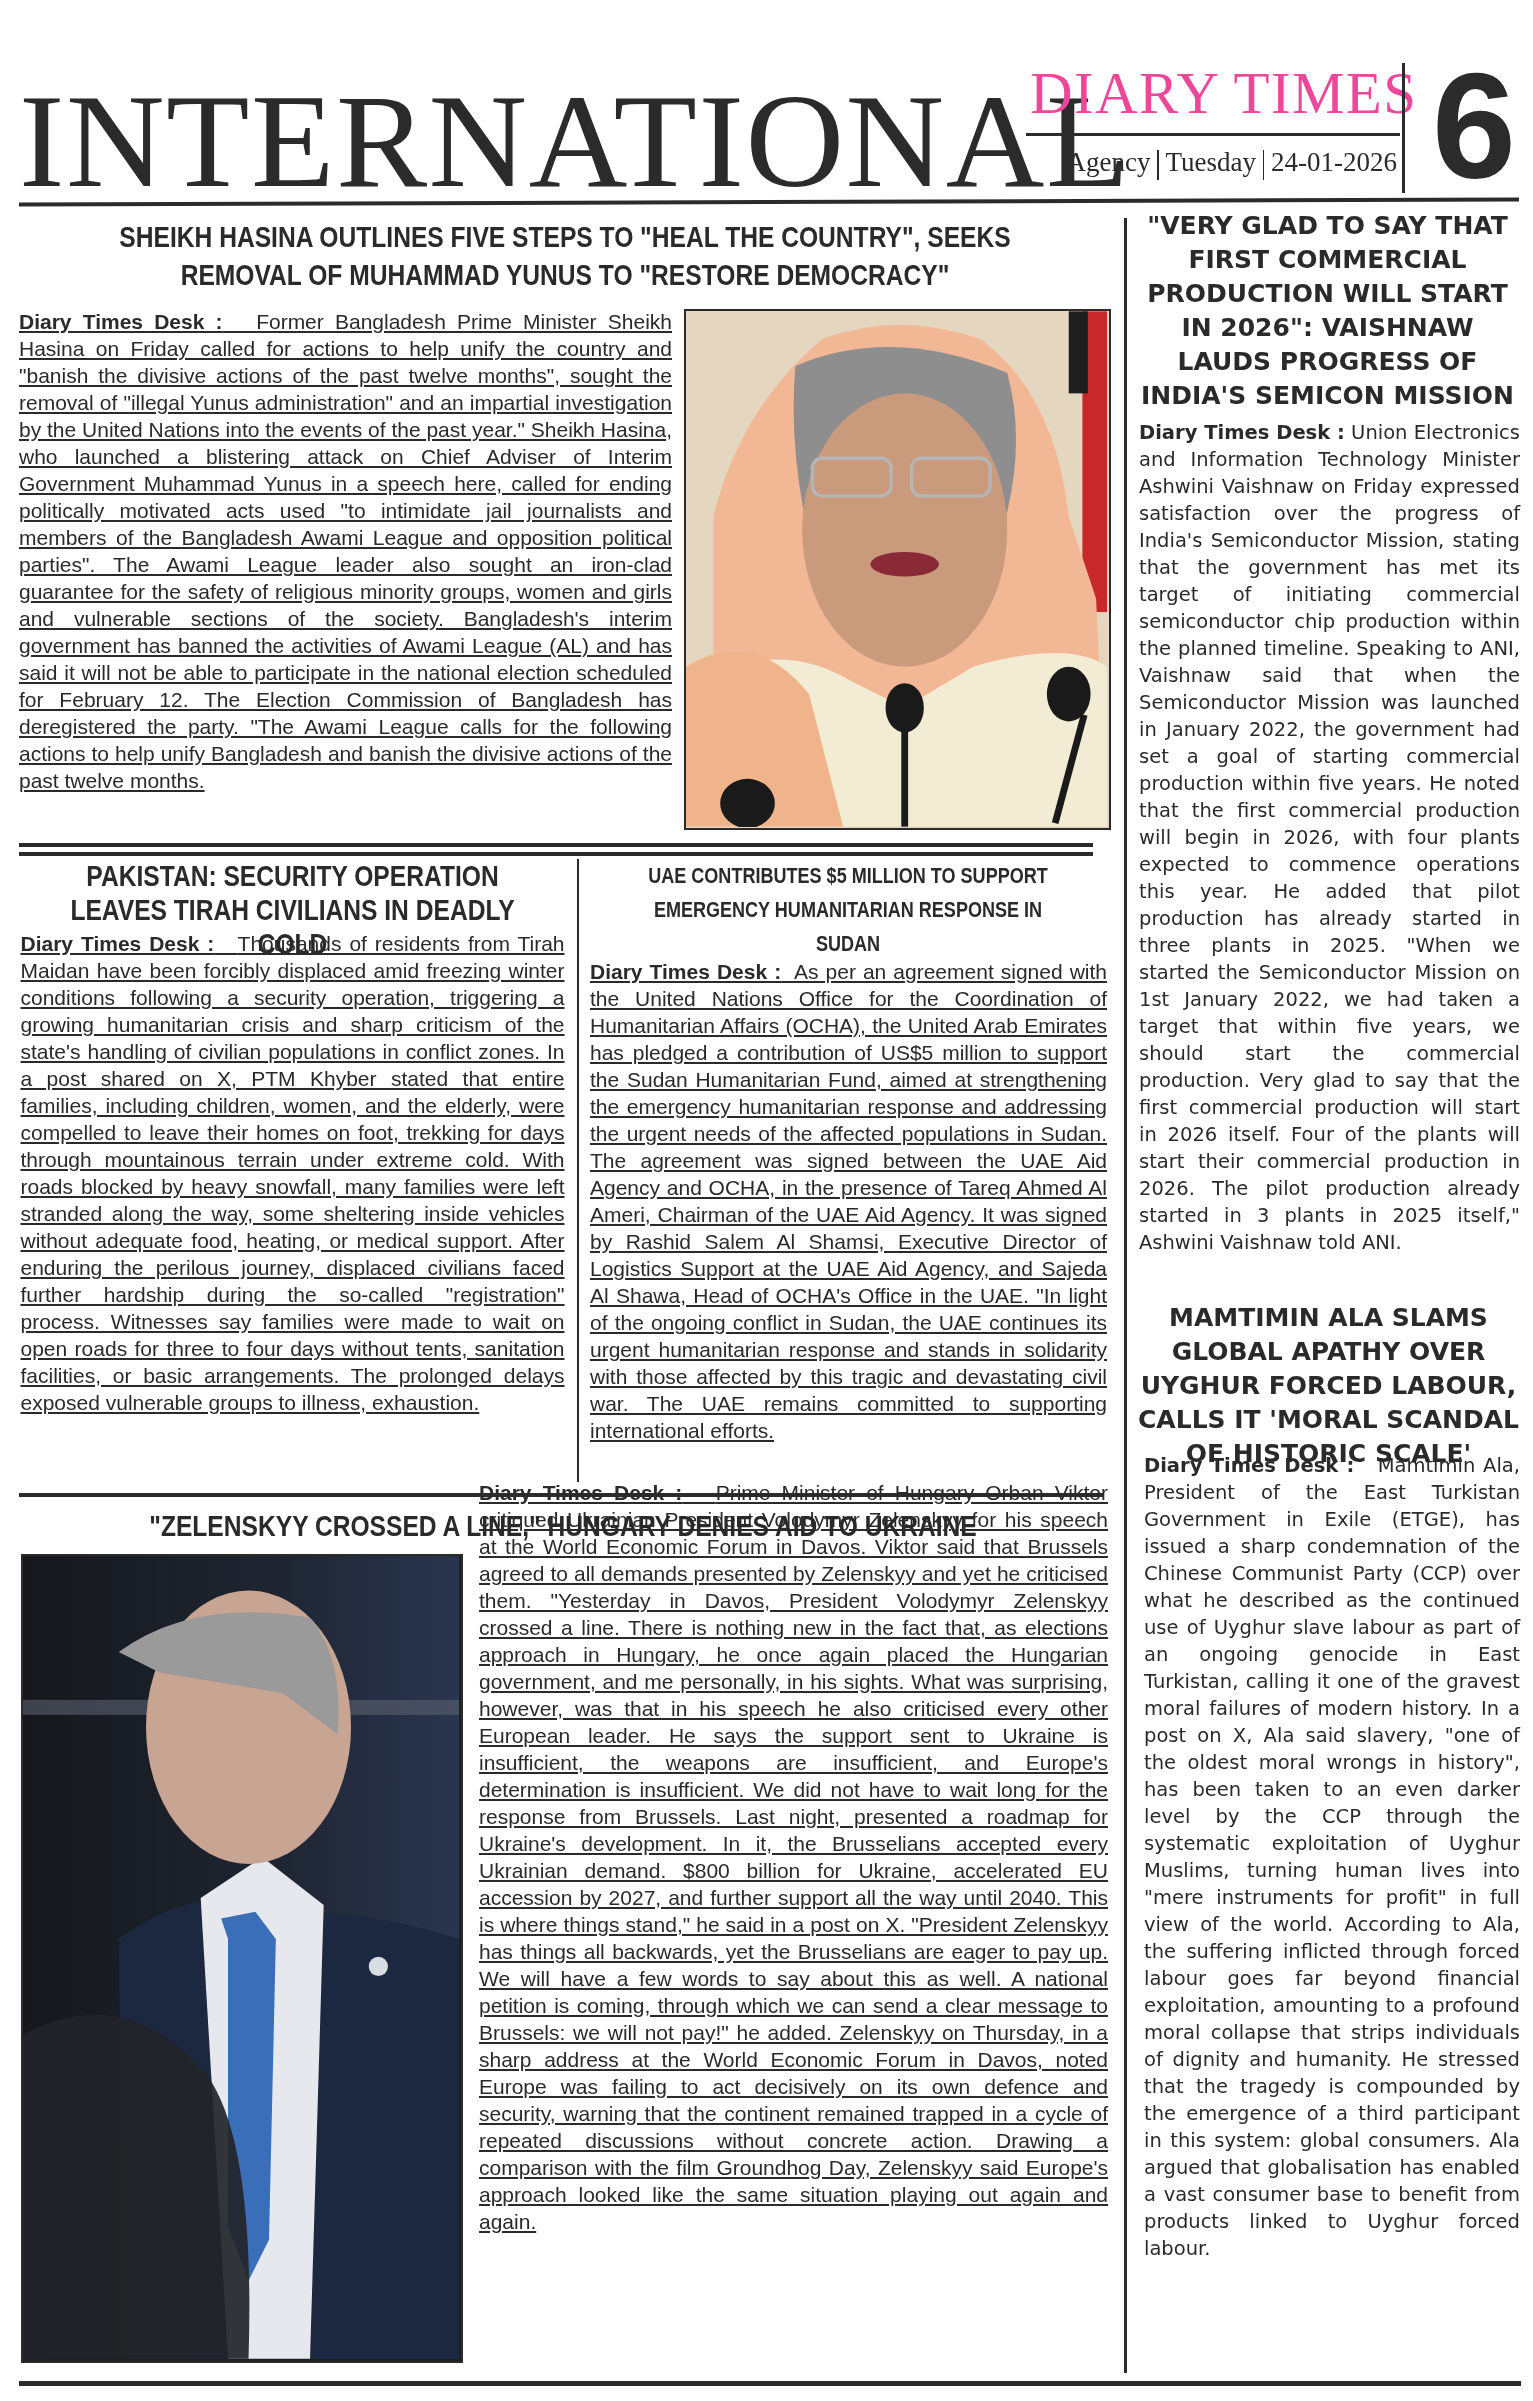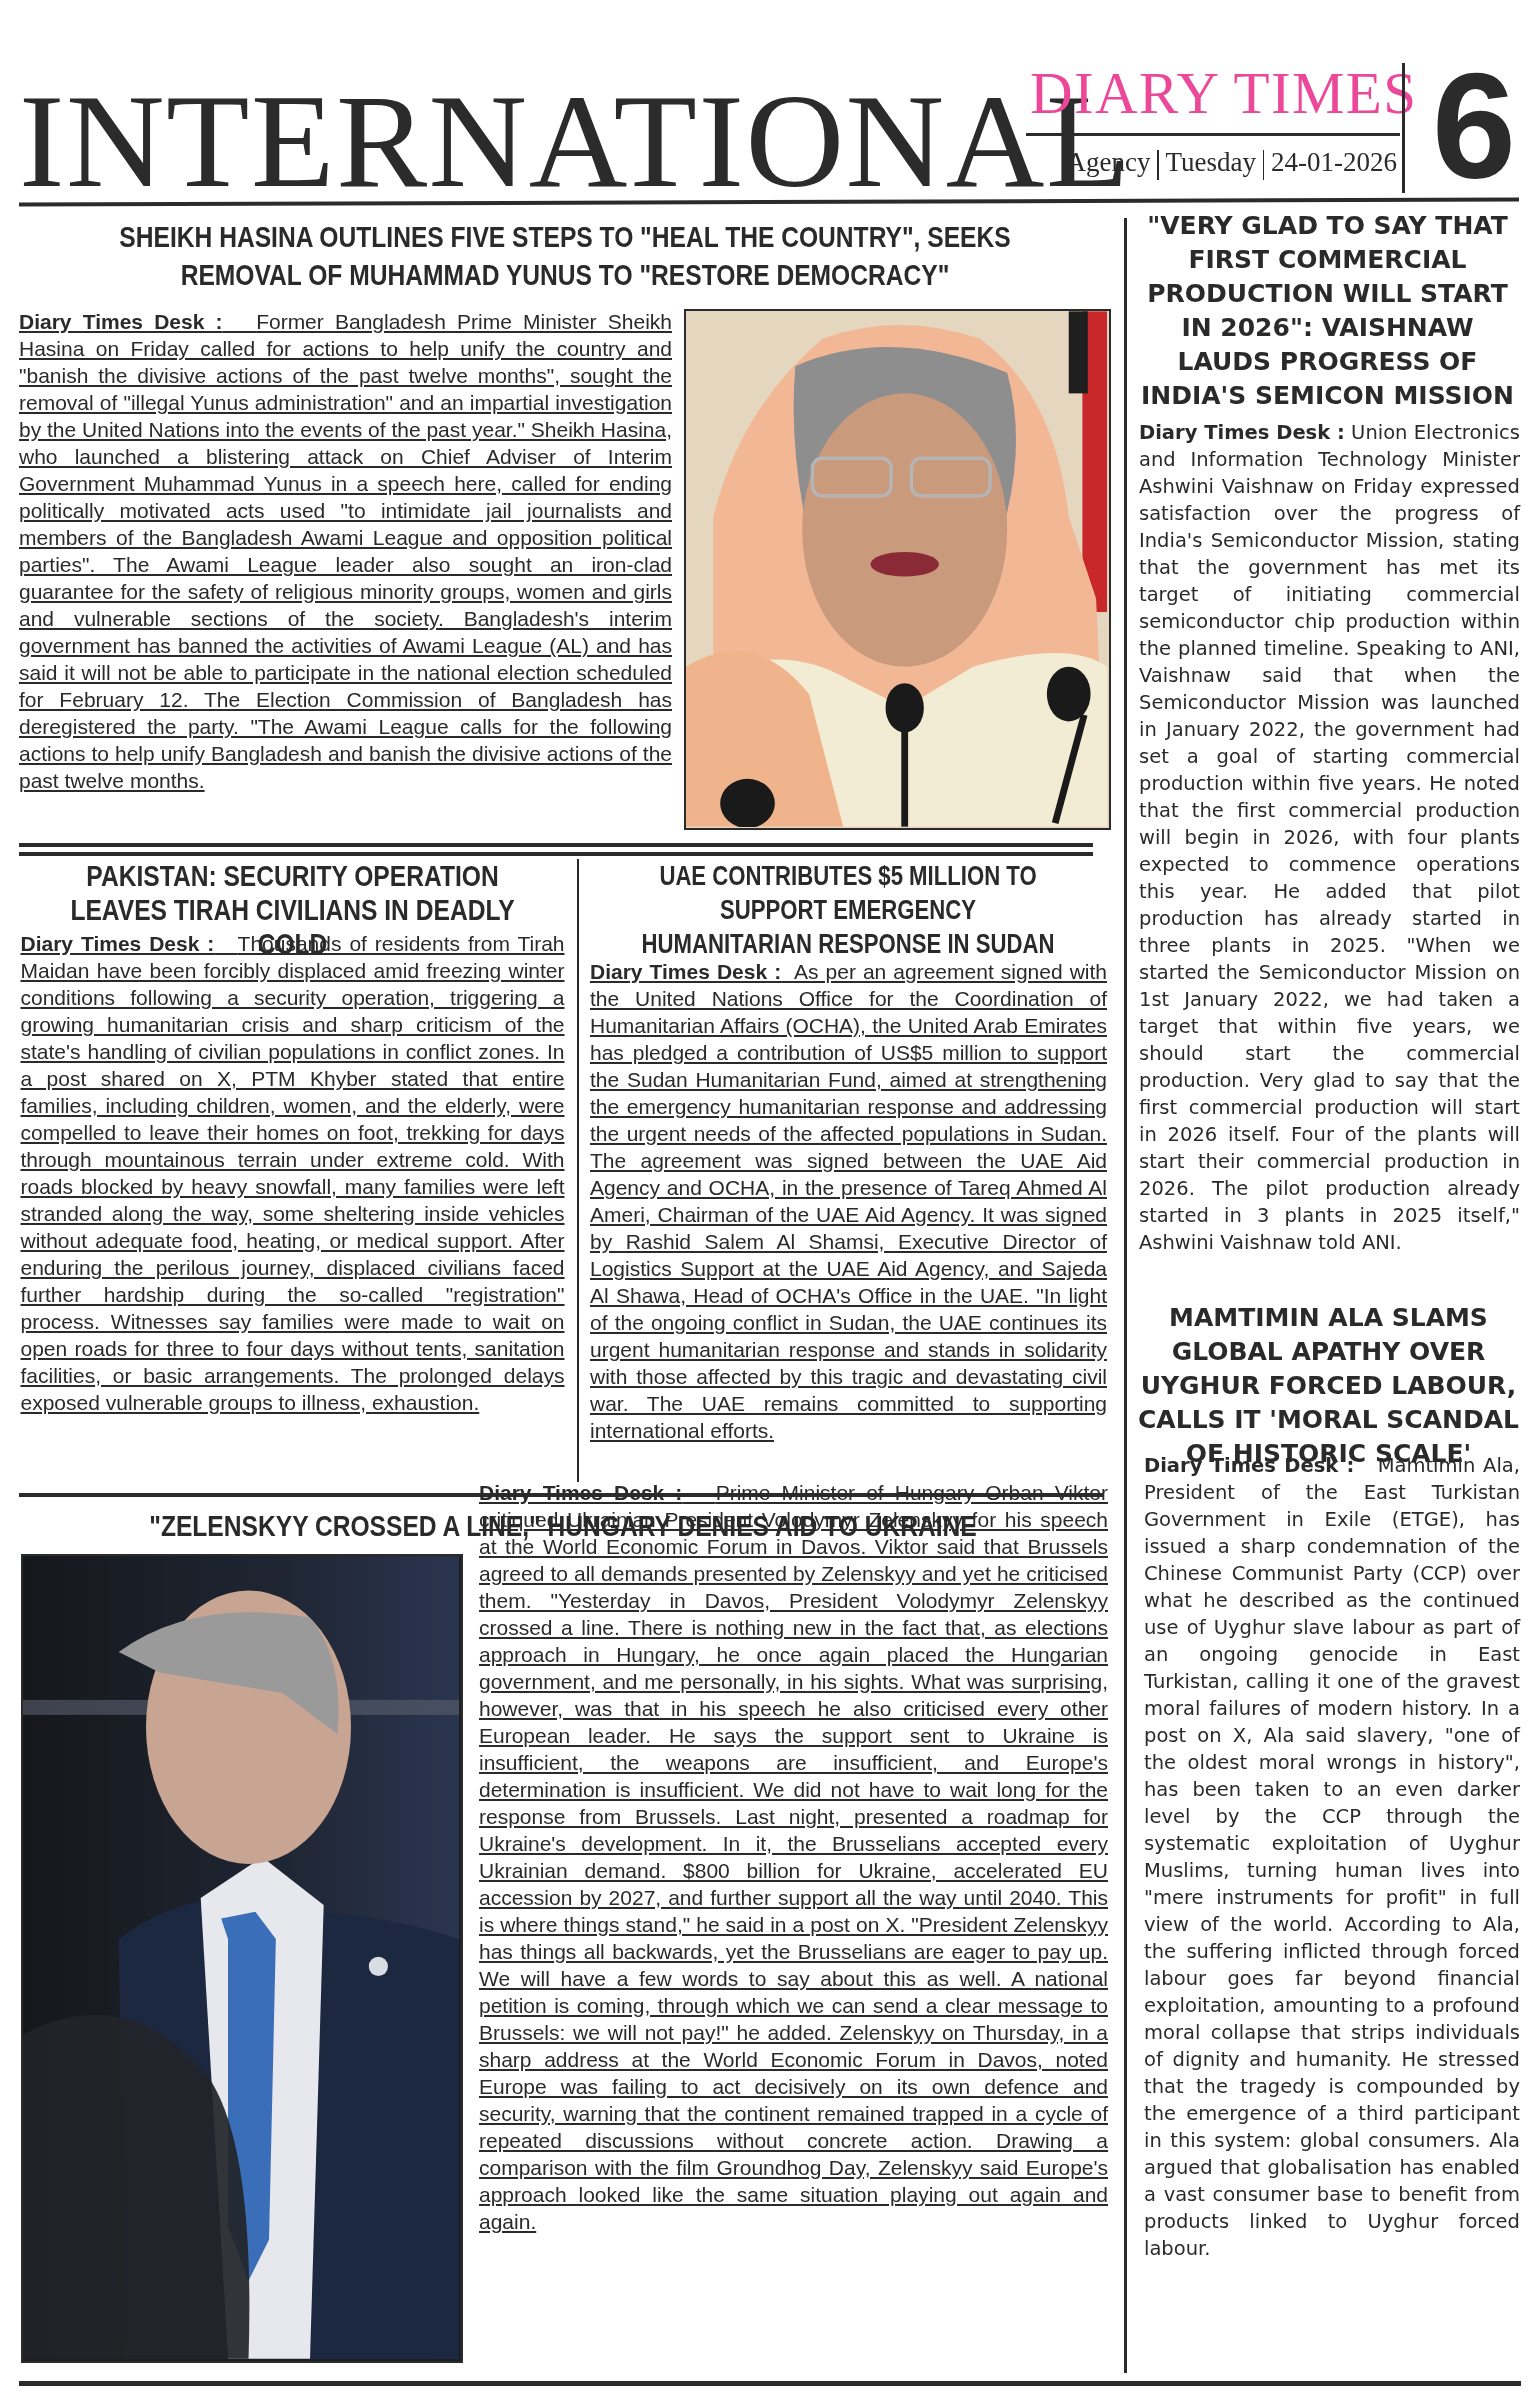--- a/index.html
+++ b/index.html
@@ -25,21 +25,21 @@
   .hasina-headline { left:20.5px; top:218px; width:1088px; font-size:30px; line-height:38px; }
   .hasina-text { left:19px; top:308px; width:653px; }
   .hasina-photo { left:684px; top:309px; width:427px; height:521px; border:2.7px solid #2b2b2b; box-sizing:border-box; overflow:hidden; background:#e7d7c2; }
 
   .dbl-rule-1 { left:19px; top:843px; width:1074px; height:4.1px; background:#2b2b2b; }
   .dbl-rule-2 { left:19px; top:852px; width:1074px; height:4.1px; background:#2b2b2b; }
   .mid-vdiv { left:577px; top:859px; width:2.1px; height:623px; background:#2b2b2b; }
 
   .pak-headline { left:19px; top:859px; width:547px; font-size:30px; line-height:34px; }
   .pak-text { left:20.5px; top:930px; width:544px; }
-  .uae-headline { left:588px; top:859px; width:520px; font-size:27px; line-height:34px; }
+  .uae-headline { left:588px; top:859px; width:520px; font-size:22px; line-height:34px; }
   .uae-text { left:590px; top:958px; width:517px; }
 
   .rule-mid { left:19px; top:1493px; width:1084px; height:4.1px; background:#2b2b2b; }
   .zel-headline { left:19px; top:1504px; width:1088px; font-size:30px; line-height:44px; }
   .zel-photo { left:20.5px; top:1554px; width:442px; height:809px; border:2.7px solid #2b2b2b; box-sizing:border-box; overflow:hidden; background:#1c1f24; }
   .zel-text { left:479px; top:1479px; width:629px; }
 
   .right-vdiv { left:1124px; top:218px; width:2.7px; height:2155px; background:#2b2b2b; }
   .vai-headline { left:1136px; top:209px; width:383px; font-size:25px; line-height:34px; font-family:"DejaVu Sans", sans-serif; }
   .vai-text { left:1139px; top:419px; width:381px; }

